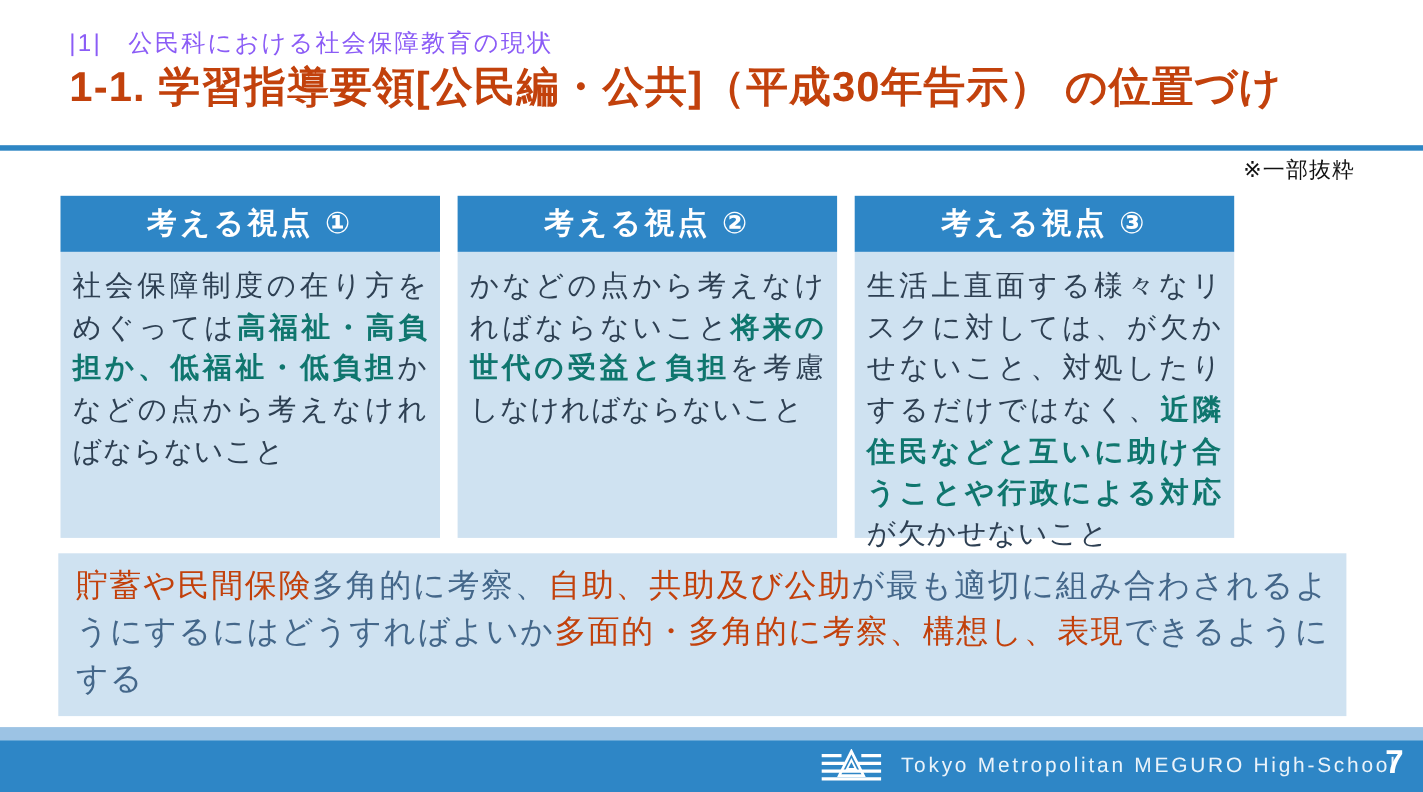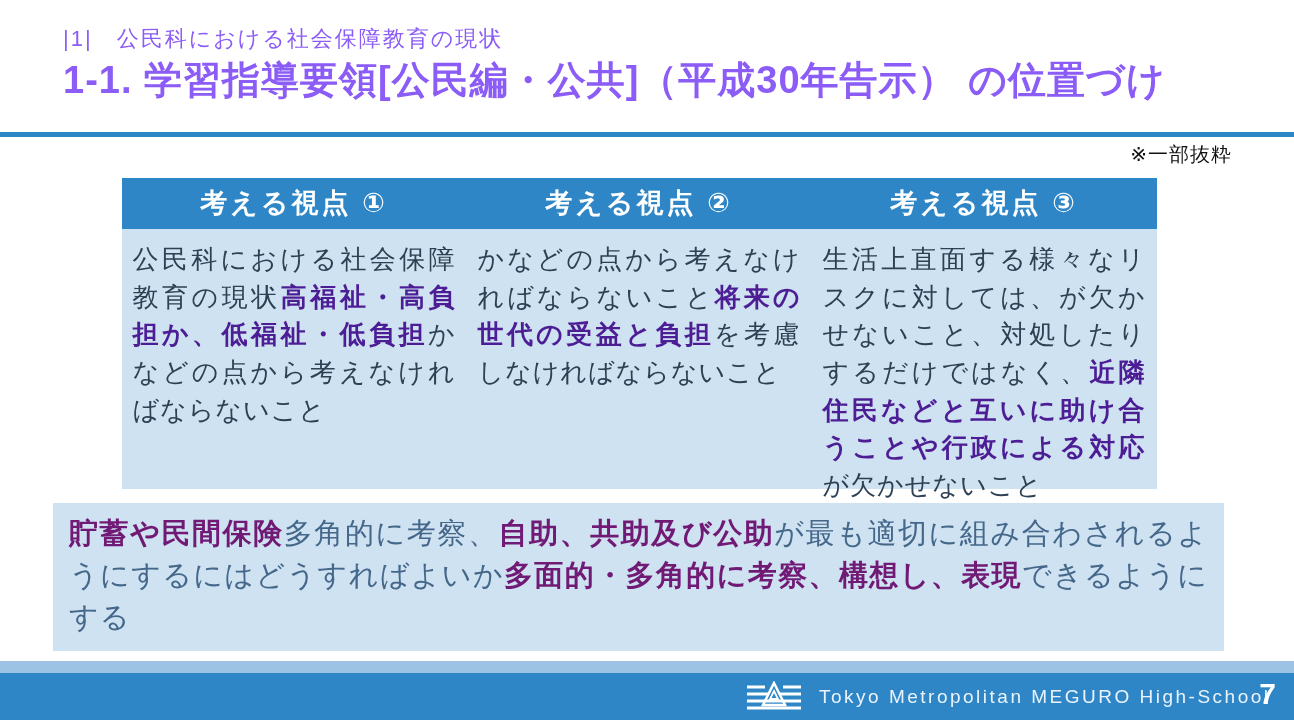--- a/index.html
+++ b/index.html
@@ -3,46 +3,46 @@
 <meta charset="utf-8">
 <style>
   * { margin:0; padding:0; box-sizing:border-box; }
   html,body { width:1294px; height:720px; overflow:hidden; background:#ffffff;
     font-family:"Liberation Sans","DejaVu Sans",sans-serif; }
   .slide { position:relative; width:1294px; height:720px; background:#ffffff; }
 
   
   .header { padding:26px 48px 0 63px; }
   .kicker { color:#8b5cf6; font-size:22px; letter-spacing:2px; line-height:1.2; }
-  .title  { color:#8b5cf6; font-size:38px; font-weight:bold; letter-spacing:1px;
+  .title  { color:#c2410c; font-size:38px; font-weight:bold; letter-spacing:1px;
             margin-top:6px; line-height:1.2; white-space:nowrap; }
   .rule   { position:absolute; left:0; top:132px; width:1294px; height:5px;
             background:#2e86c4; }
 
   
   .note { position:absolute; top:141px; right:62px; color:#111111;
           font-size:20px; letter-spacing:1px; }
 
   
   .cards { position:absolute; left:55px; top:178px; width:1168px;
-           display:flex; justify-content:center; }
+           display:flex; justify-content:flex-start;gap:16px; }
   .card  { width:345px; display:flex; flex-direction:column; }
   .card-header { background:#2e86c6; color:#ffffff; text-align:center;
            font-size:27px; font-weight:bold; letter-spacing:3px;
            padding:7px 0 8px 0; }
   .card-body { background:#cfe2f1; height:260px; padding:12px 11px;
            color:#2e4053; font-size:26px; line-height:1.45; letter-spacing:1px;
            text-align:justify; }
-  .card-body .b { font-weight:bold; color:#4c1d95; }
+  .card-body .b { font-weight:bold; color:#0f766e; }
 
   
   .summary { position:absolute; left:53px; top:503px; width:1171px; height:148px;
            background:#cfe2f1; padding:9px 16px; color:#44678a; font-size:29px;
            line-height:1.45; letter-spacing:1px; text-align:justify; }
-  .summary .b { font-weight:bold; color:#701a75; }
+  .summary .b { font-weight:normal; color:#c2410c; }
 
   
   .footer-strip { position:absolute; left:0; top:661px; width:1294px; height:12px;
            background:#9cc3e4; }
   .footer-bar { position:absolute; left:0; top:673px; width:1294px; height:47px;
            background:#2e86c6; display:flex; align-items:center; }
   .footer-logo { margin-left:745px; width:58px; height:32px; flex:0 0 auto; }
   .footer-school { color:#eaf3fa; font-size:19px; letter-spacing:2.5px;
            margin-left:16px; white-space:nowrap; }
   .footer-page { position:absolute; right:18px; top:4px; color:#ffffff;
@@ -57,21 +57,21 @@
     <div class="kicker">|1|　公民科における社会保障教育の現状</div>
     <div class="title">1-1. 学習指導要領[公民編・公共]（平成30年告示） の位置づけ</div>
   </div>
   <div class="rule"></div>
 
   <div class="note">※一部抜粋</div>
 
   <div class="cards">
     <div class="card">
       <div class="card-header">考える視点 ①</div>
-      <div class="card-body"><span>公民科における社会保障教育の現状</span><span class="b">高福祉・高負担か、低福祉・低負担</span><span>かなどの点から考えなければならないこと</span></div>
+      <div class="card-body"><span>社会保障制度の在り方をめぐっては</span><span class="b">高福祉・高負担か、低福祉・低負担</span><span>かなどの点から考えなければならないこと</span></div>
     </div>
     <div class="card">
       <div class="card-header">考える視点 ②</div>
       <div class="card-body"><span>かなどの点から考えなければならないこと</span><span class="b">将来の世代の受益と負担</span><span>を考慮しなければならないこと</span></div>
     </div>
     <div class="card">
       <div class="card-header">考える視点 ③</div>
       <div class="card-body"><span>生活上直面する様々なリスクに対しては、が欠かせないこと、対処したりするだけではなく、</span><span class="b">近隣住民などと互いに助け合うことや行政による対応</span><span>が欠かせないこと</span></div>
     </div>
   </div>

